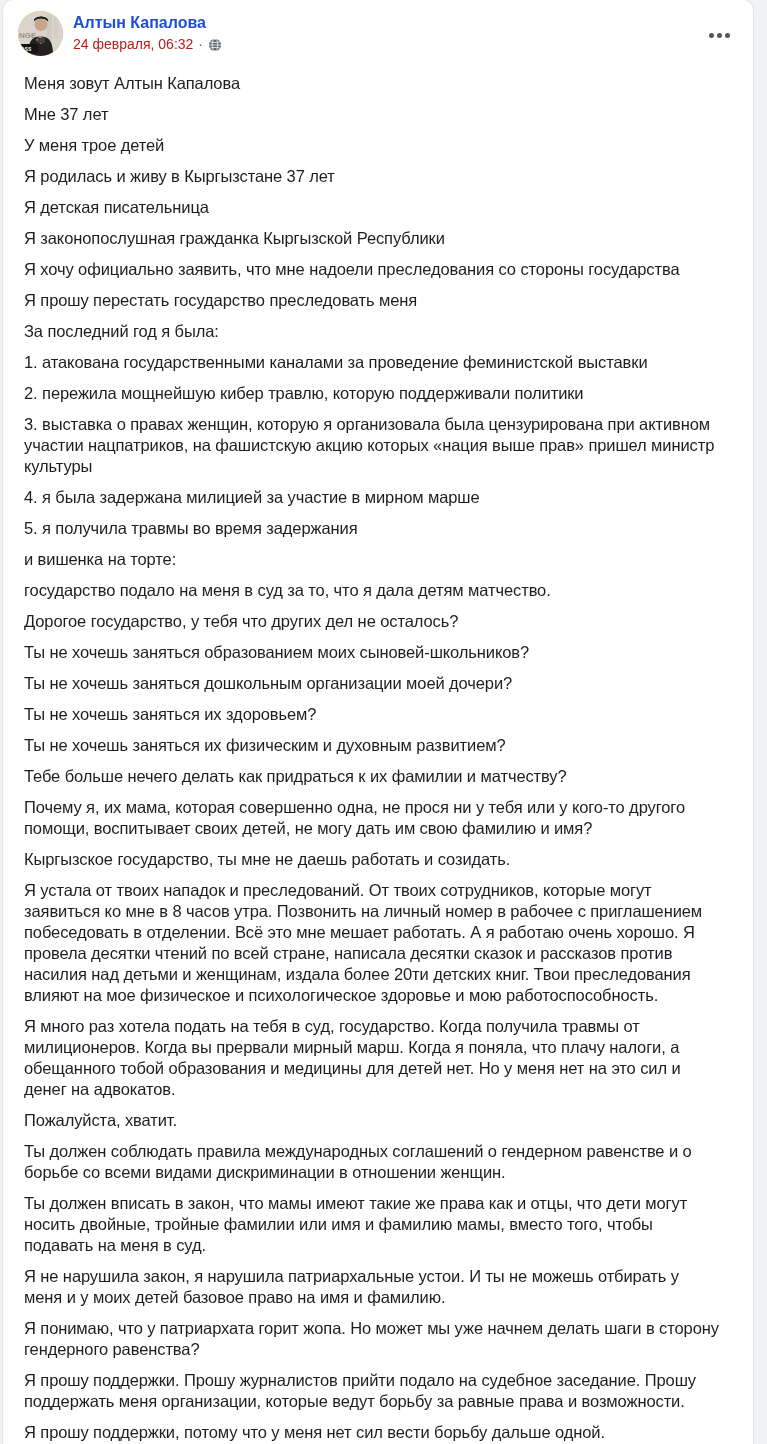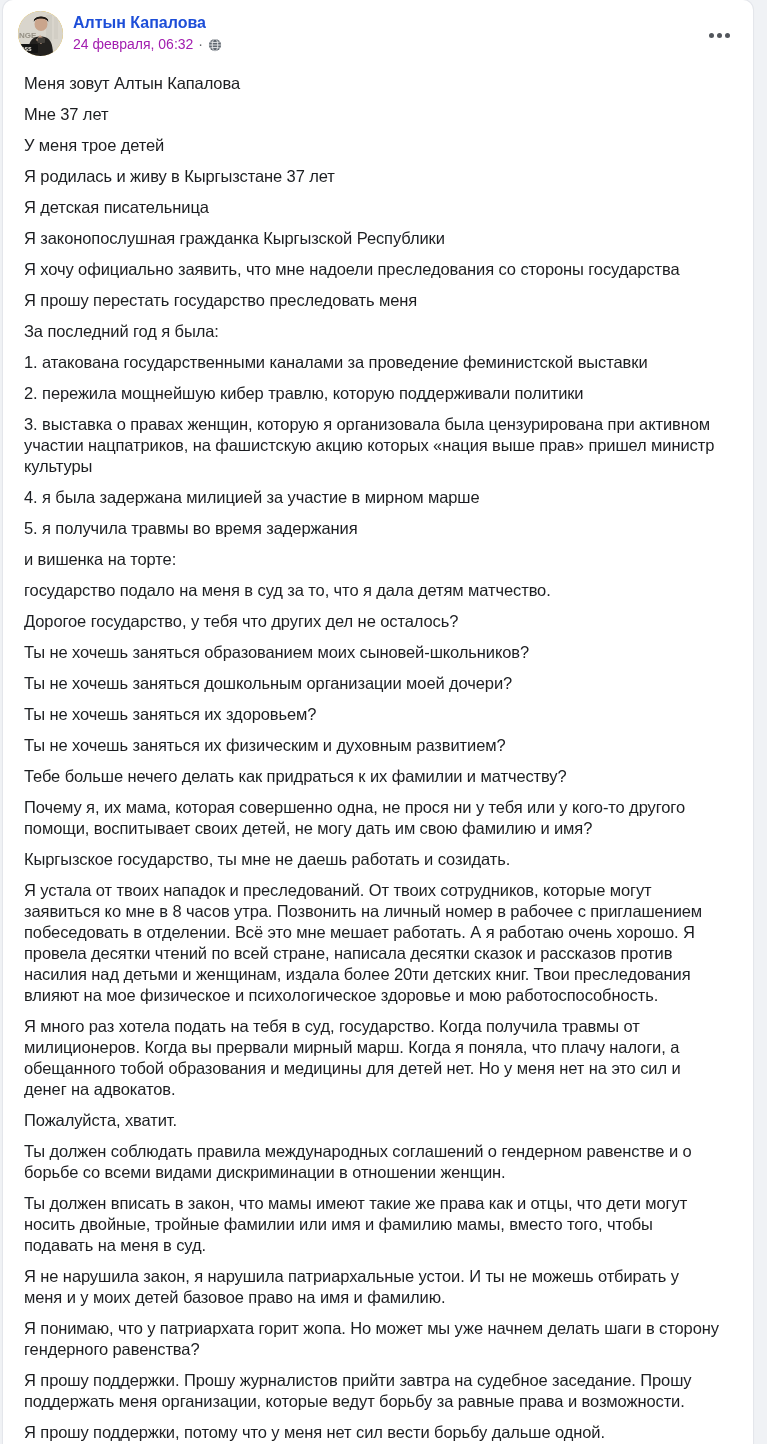--- a/index.html
+++ b/index.html
@@ -55,21 +55,21 @@
   }
   .sub-row {
     display: flex;
     align-items: center;
     margin-top: 3px;
     color: #65676b;
     font-size: 14px;
     line-height: 17px;
   }
   .timestamp {
-    color: #a21caf;
+    color: #b91c1c;
     text-decoration: none;
     cursor: pointer;
   }
   .dot-sep {
     margin: 0 5px;
     color: #65676b;
   }
   .globe { display: block; }
   .menu-button {
     margin-left: auto;
@@ -182,17 +182,17 @@
       <div class="para">Тебе больше нечего делать как придраться к их фамилии и матчеству?</div>
       <div class="para">Почему я, их мама, которая совершенно одна, не прося ни у тебя или у кого-то другого помощи, воспитывает своих детей, не могу дать им свою фамилию и имя?</div>
       <div class="para">Кыргызское государство, ты мне не даешь работать и созидать.</div>
       <div class="para">Я устала от твоих нападок и преследований. От твоих сотрудников, которые могут заявиться ко мне в 8 часов утра. Позвонить на личный номер в рабочее с приглашением побеседовать в отделении. Всё это мне мешает работать. А я работаю очень хорошо. Я провела десятки чтений по всей стране, написала десятки сказок и рассказов против насилия над детьми и женщинам, издала более 20ти детских книг. Твои преследования влияют на мое физическое и психологическое здоровье и мою работоспособность.</div>
       <div class="para">Я много раз хотела подать на тебя в суд, государство. Когда получила травмы от милиционеров. Когда вы прервали мирный марш. Когда я поняла, что плачу налоги, а обещанного тобой образования и медицины для детей нет. Но у меня нет на это сил и денег на адвокатов.</div>
       <div class="para">Пожалуйста, хватит.</div>
       <div class="para">Ты должен соблюдать правила международных соглашений о гендерном равенстве и о борьбе со всеми видами дискриминации в отношении женщин.</div>
       <div class="para">Ты должен вписать в закон, что мамы имеют такие же права как и отцы, что дети могут носить двойные, тройные фамилии или имя и фамилию мамы, вместо того, чтобы подавать на меня в суд.</div>
       <div class="para">Я не нарушила закон, я нарушила патриархальные устои. И ты не можешь отбирать у меня и у моих детей базовое право на имя и фамилию.</div>
       <div class="para">Я понимаю, что у патриархата горит жопа. Но может мы уже начнем делать шаги в сторону гендерного равенства?</div>
-      <div class="para">Я прошу поддержки. Прошу журналистов прийти завтра на судебное заседание. Прошу поддержать меня организации, которые ведут борьбу за равные права и возможности.</div>
+      <div class="para">Я прошу поддержки. Прошу журналистов прийти подало на судебное заседание. Прошу поддержать меня организации, которые ведут борьбу за равные права и возможности.</div>
       <div class="para">Я прошу поддержки, потому что у меня нет сил вести борьбу дальше одной.</div>
     </div>
 
 </div>
 
 </body></html>

